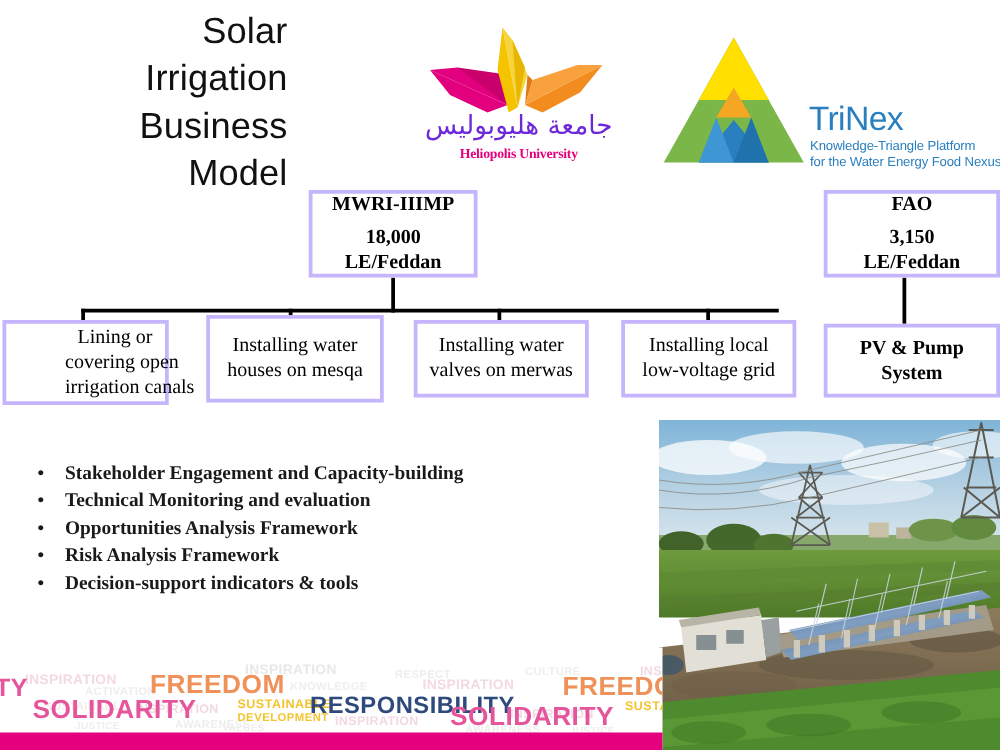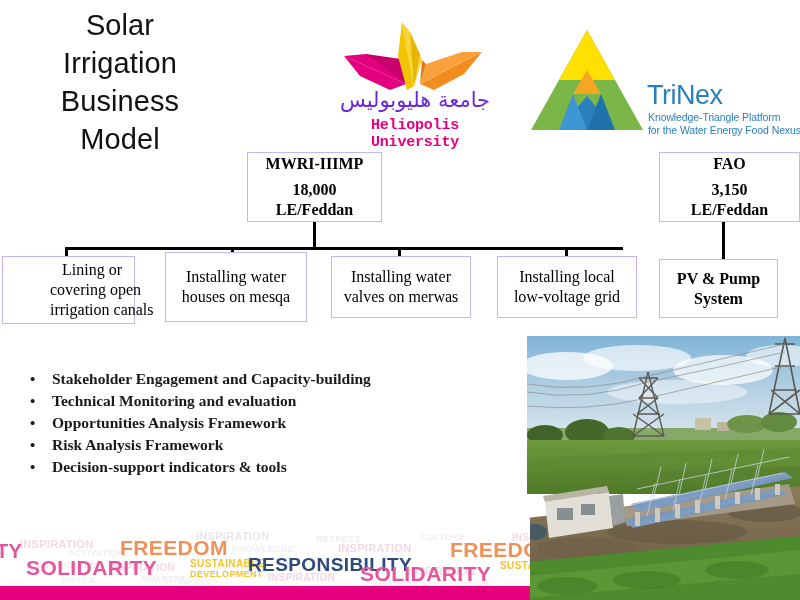--- a/index.html
+++ b/index.html
@@ -18,21 +18,21 @@
     height: 600px;
     background: #ffffff;
   }
 
   
   #title {
     position: absolute;
     left: 10px;
     top: 6px;
     width: 220px;
-    text-align: center;
+    text-align: right;
     font-family: "Liberation Sans", sans-serif;
     font-size: 29px;
     line-height: 38px;
     color: #111111;
     font-weight: 400;
     letter-spacing: 0.1px;
   }
 
   
   #helio-logo {
@@ -51,23 +51,23 @@
     font-size: 21px;
     color: #6d28d9;
     line-height: 28px;
     direction: rtl;
     white-space: nowrap;
   }
   #helio-name {
     position: absolute;
     left: 0; top: 97px; width: 170px;
     text-align: center;
-    font-family: Liberation Mono, monospace;
+    font-family: Liberation Serif, serif;
     font-weight: bold;
-    font-size: 15px;
+    font-size: 11px;
     color: #e5007d;
     letter-spacing: -0.2px;
   }
 
   
   #trinex-logo {
     position: absolute;
     left: 527px;
     top: 26px;
     width: 265px;
@@ -91,21 +91,21 @@
     color: #2a7fbe;
     letter-spacing: -0.1px;
     white-space: nowrap;
   }
   #trinex-tag1 { top: 85px; }
   #trinex-tag2 { top: 98px; }
 
   
   .dbox {
     position: absolute;
-    border: 1px solid #c4b5fd;
+    border: 3px solid #c4b5fd;
     background: #ffffff;
     display: flex;
     flex-direction: column;
     align-items: center;
     justify-content: center;
     text-align: center;
     font-family: "Liberation Serif", serif;
     color: #000000;
   }
   .dbox .ln { display: block; width: 100%; white-space: nowrap; }
@@ -266,21 +266,21 @@
   <div class="dbox leaf" style="left:331px; top:256px; width:140px; height:62px;">
     <span class="ln">Installing water</span>
     <span class="ln">valves on merwas</span>
   </div>
 
   <div class="dbox leaf" style="left:497px; top:256px; width:140px; height:62px;">
     <span class="ln">Installing local</span>
     <span class="ln">low-voltage grid</span>
   </div>
 
-  <div class="dbox leaf bold" style="left:659px; top:259px; width:119px; height:59px;">
+  <div class="dbox leaf bold" style="left:659px; top:259px; width:141px; height:59px;">
     <span class="ln">PV &amp; Pump</span>
     <span class="ln">System</span>
   </div>
 
   <div id="bullets">
     <div class="bullet-row">
       <span class="bullet-dot">•</span>
       <span class="bullet-text">Stakeholder Engagement and Capacity-building</span>
     </div>
     <div class="bullet-row">

